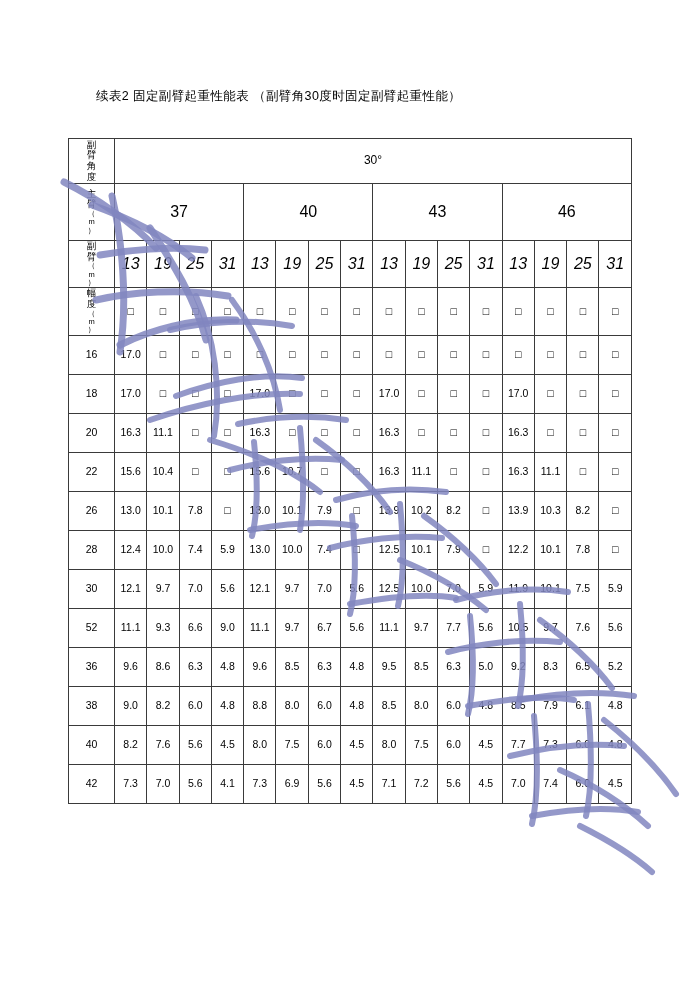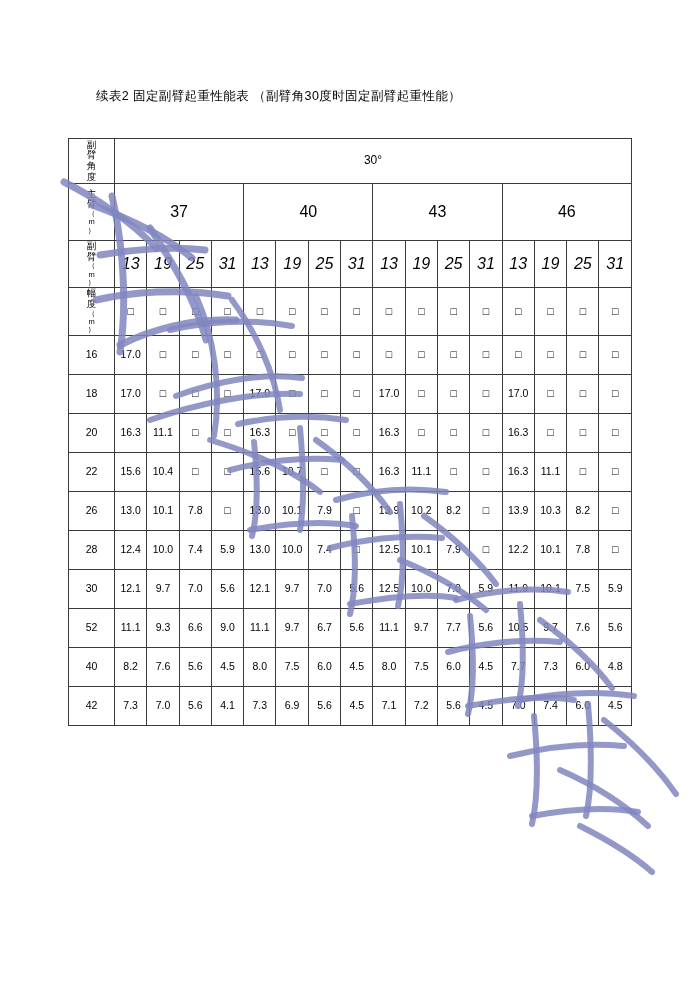--- a/index.html
+++ b/index.html
@@ -307,20 +307,58 @@
             <td class="num">11.1</td>
             <td class="num">9.7</td>
             <td class="num">7.7</td>
             <td class="num">5.6</td>
             <td class="num">10.5</td>
             <td class="num">9.7</td>
             <td class="num">7.6</td>
             <td class="num">5.6</td>
           </tr>
           <tr class="data">
+            <td class="num">36</td>
+            <td class="num">9.6</td>
+            <td class="num">8.6</td>
+            <td class="num">6.3</td>
+            <td class="num">4.8</td>
+            <td class="num">9.6</td>
+            <td class="num">8.5</td>
+            <td class="num">6.3</td>
+            <td class="num">4.8</td>
+            <td class="num">9.5</td>
+            <td class="num">8.5</td>
+            <td class="num">6.3</td>
+            <td class="num">5.0</td>
+            <td class="num">9.2</td>
+            <td class="num">8.3</td>
+            <td class="num">6.5</td>
+            <td class="num">5.2</td>
+          </tr>
+          <tr class="data">
+            <td class="num">38</td>
+            <td class="num">9.0</td>
+            <td class="num">8.2</td>
+            <td class="num">6.0</td>
+            <td class="num">4.8</td>
+            <td class="num">8.8</td>
+            <td class="num">8.0</td>
+            <td class="num">6.0</td>
+            <td class="num">4.8</td>
+            <td class="num">8.5</td>
+            <td class="num">8.0</td>
+            <td class="num">6.0</td>
+            <td class="num">4.8</td>
+            <td class="num">8.5</td>
+            <td class="num">7.9</td>
+            <td class="num">6.1</td>
+            <td class="num">4.8</td>
+          </tr>
+          <tr class="data">
             <td class="num">40</td>
             <td class="num">8.2</td>
             <td class="num">7.6</td>
             <td class="num">5.6</td>
             <td class="num">4.5</td>
             <td class="num">8.0</td>
             <td class="num">7.5</td>
             <td class="num">6.0</td>
             <td class="num">4.5</td>
             <td class="num">8.0</td>

